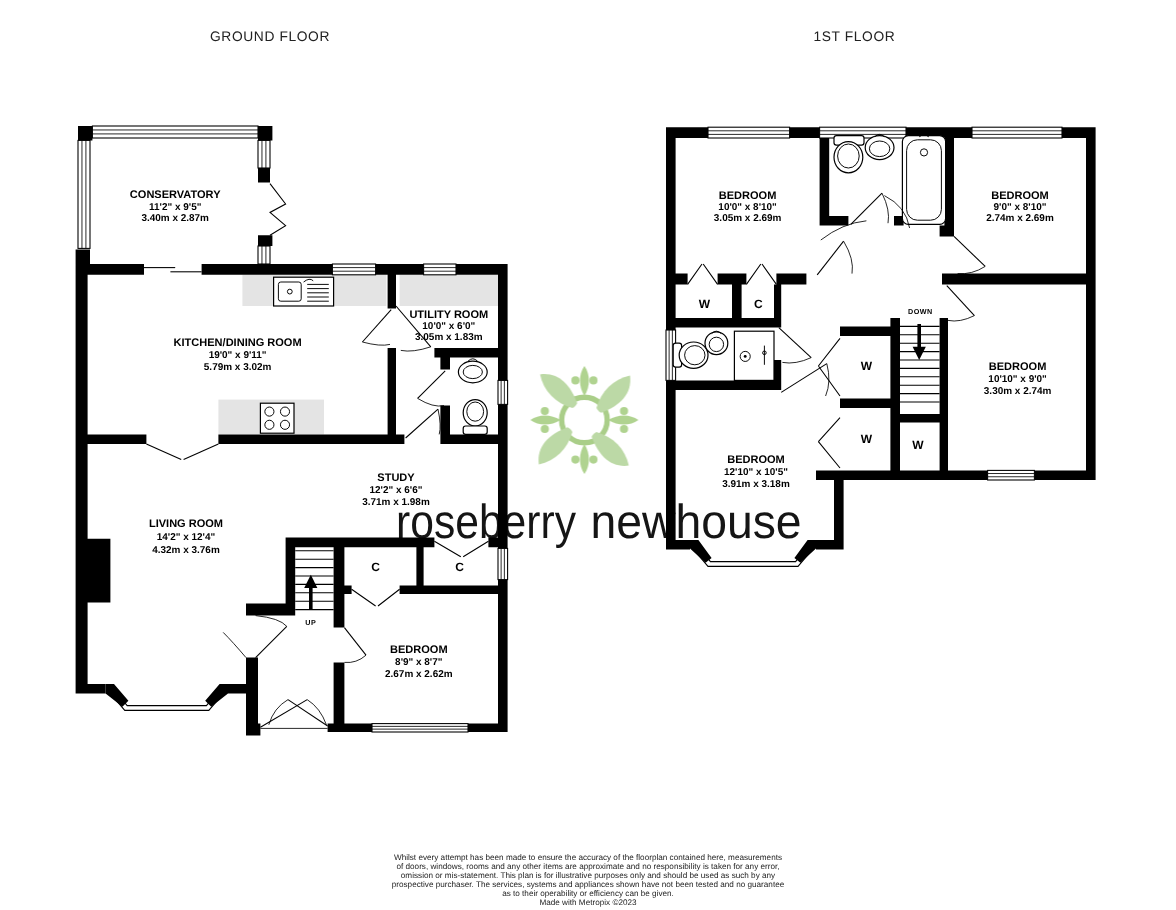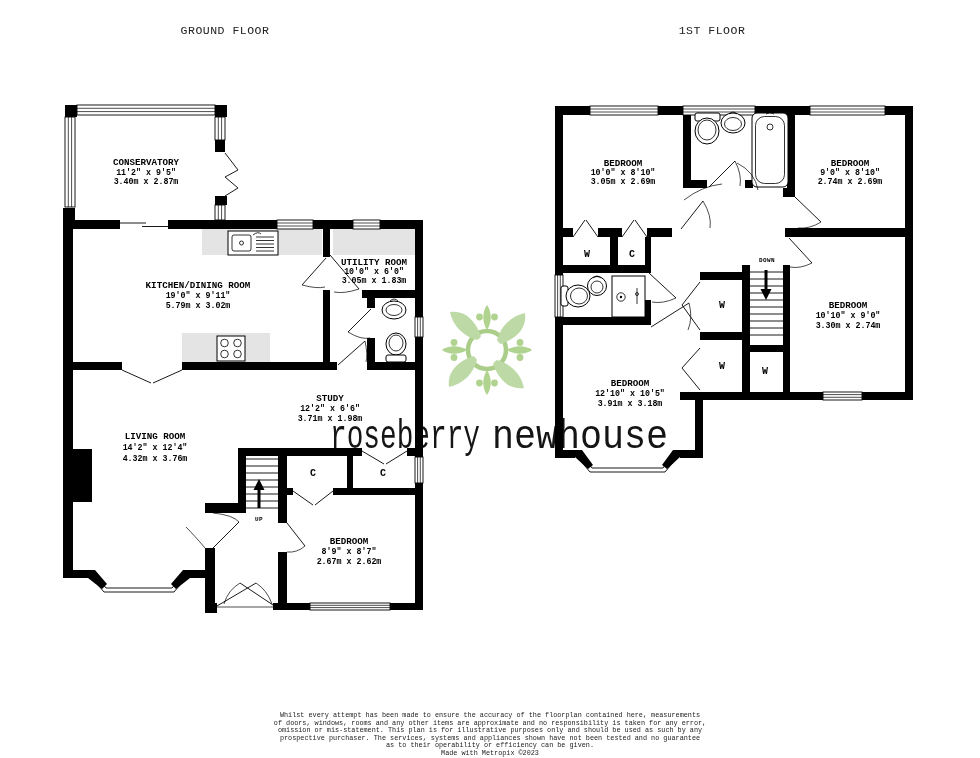--- a/index.html
+++ b/index.html
@@ -1,17 +1,17 @@
 <!DOCTYPE html>
 <html><head>
 <meta charset="utf-8">
 <style>
   html,body{margin:0;padding:0;background:#fff;}
   .canvas{position:relative;width:980px;height:758px;background:#fff;overflow:hidden;
-          font-family:Liberation Mono, monospace;}
+          font-family:Liberation Sans, sans-serif;}
   svg{position:absolute;left:0;top:0;}
   .wall{fill:#000;}
   .thin{stroke:#000;stroke-width:0.9;fill:none;}
   .arc{stroke:#000;stroke-width:0.7;fill:none;}
   .fix{stroke:#000;stroke-width:1;fill:#fff;}
   .fixl{stroke:#000;stroke-width:0.8;fill:none;}
   .win rect{fill:#fff;stroke:#000;stroke-width:0.9;}
   .win line{stroke:#000;stroke-width:0.7;}
   .tread{stroke:#000;stroke-width:0.9;}
   text{fill:#000;}

